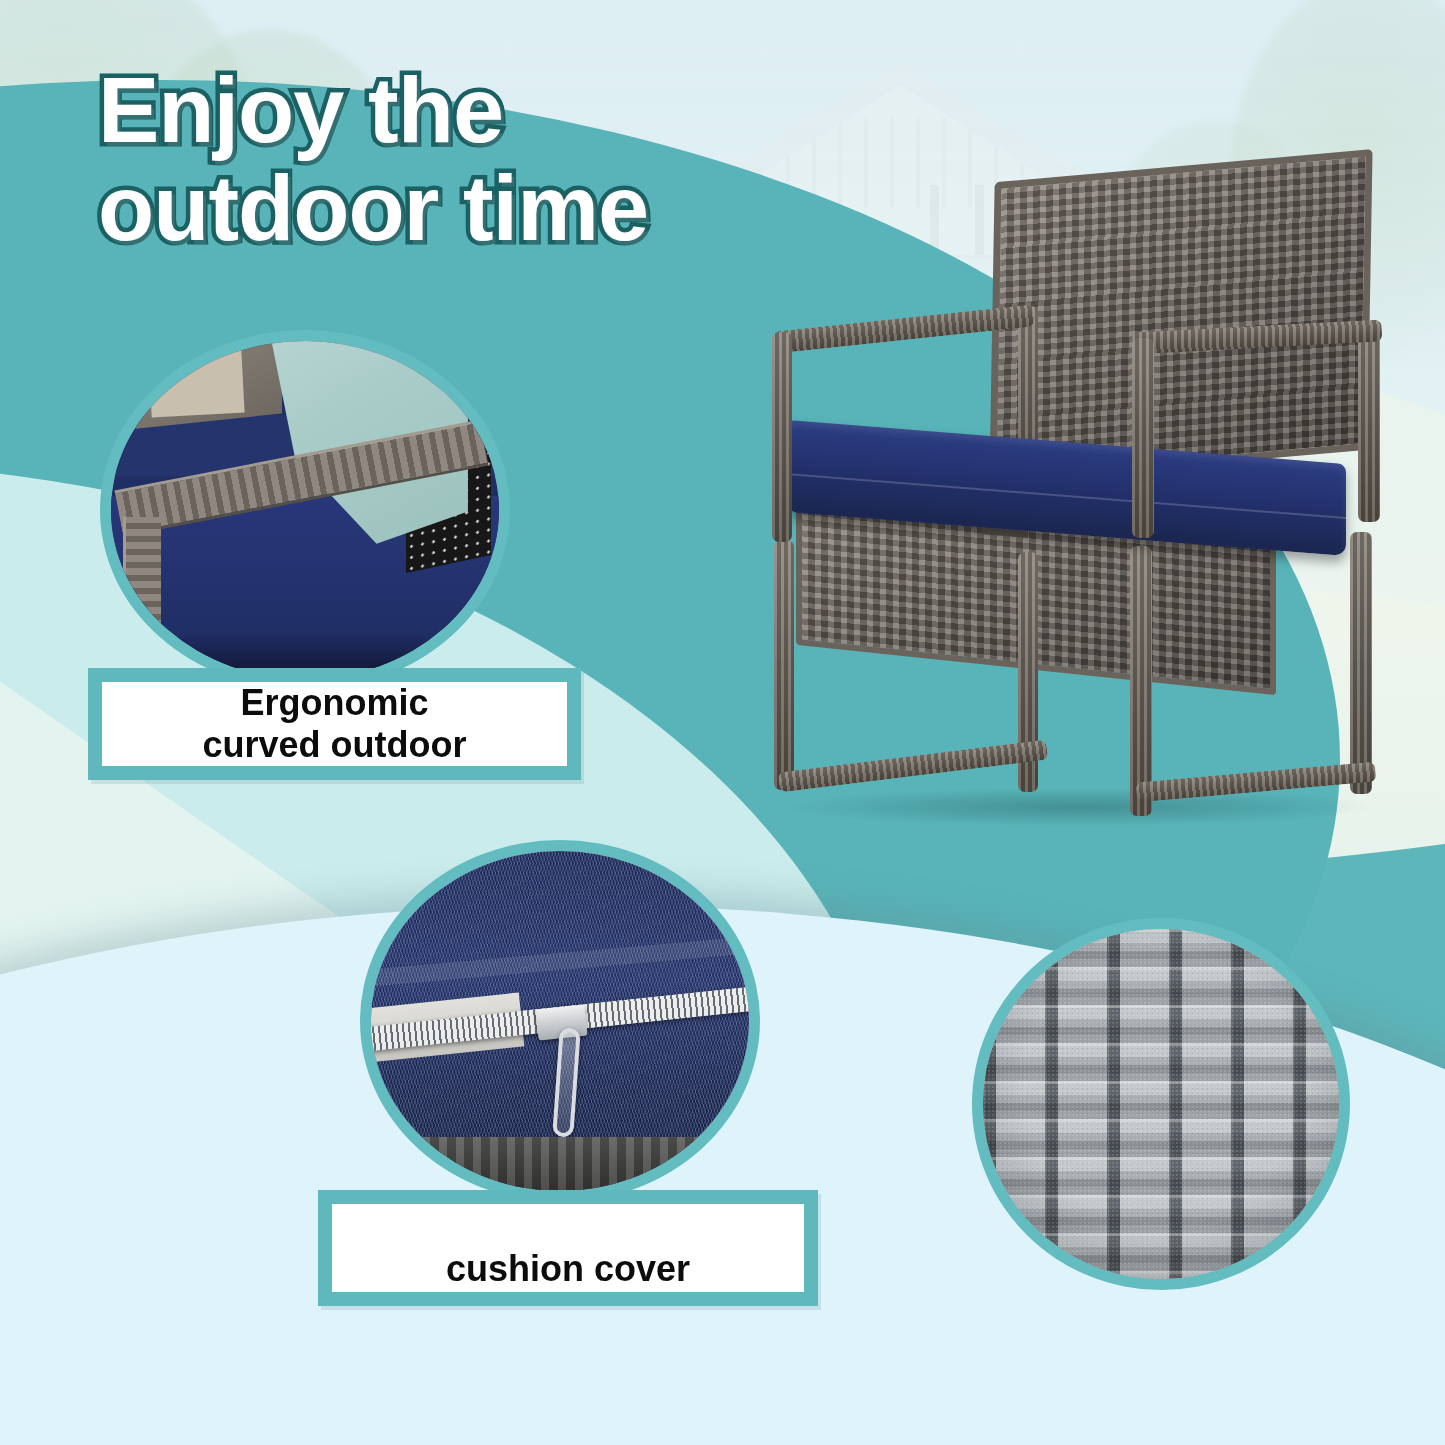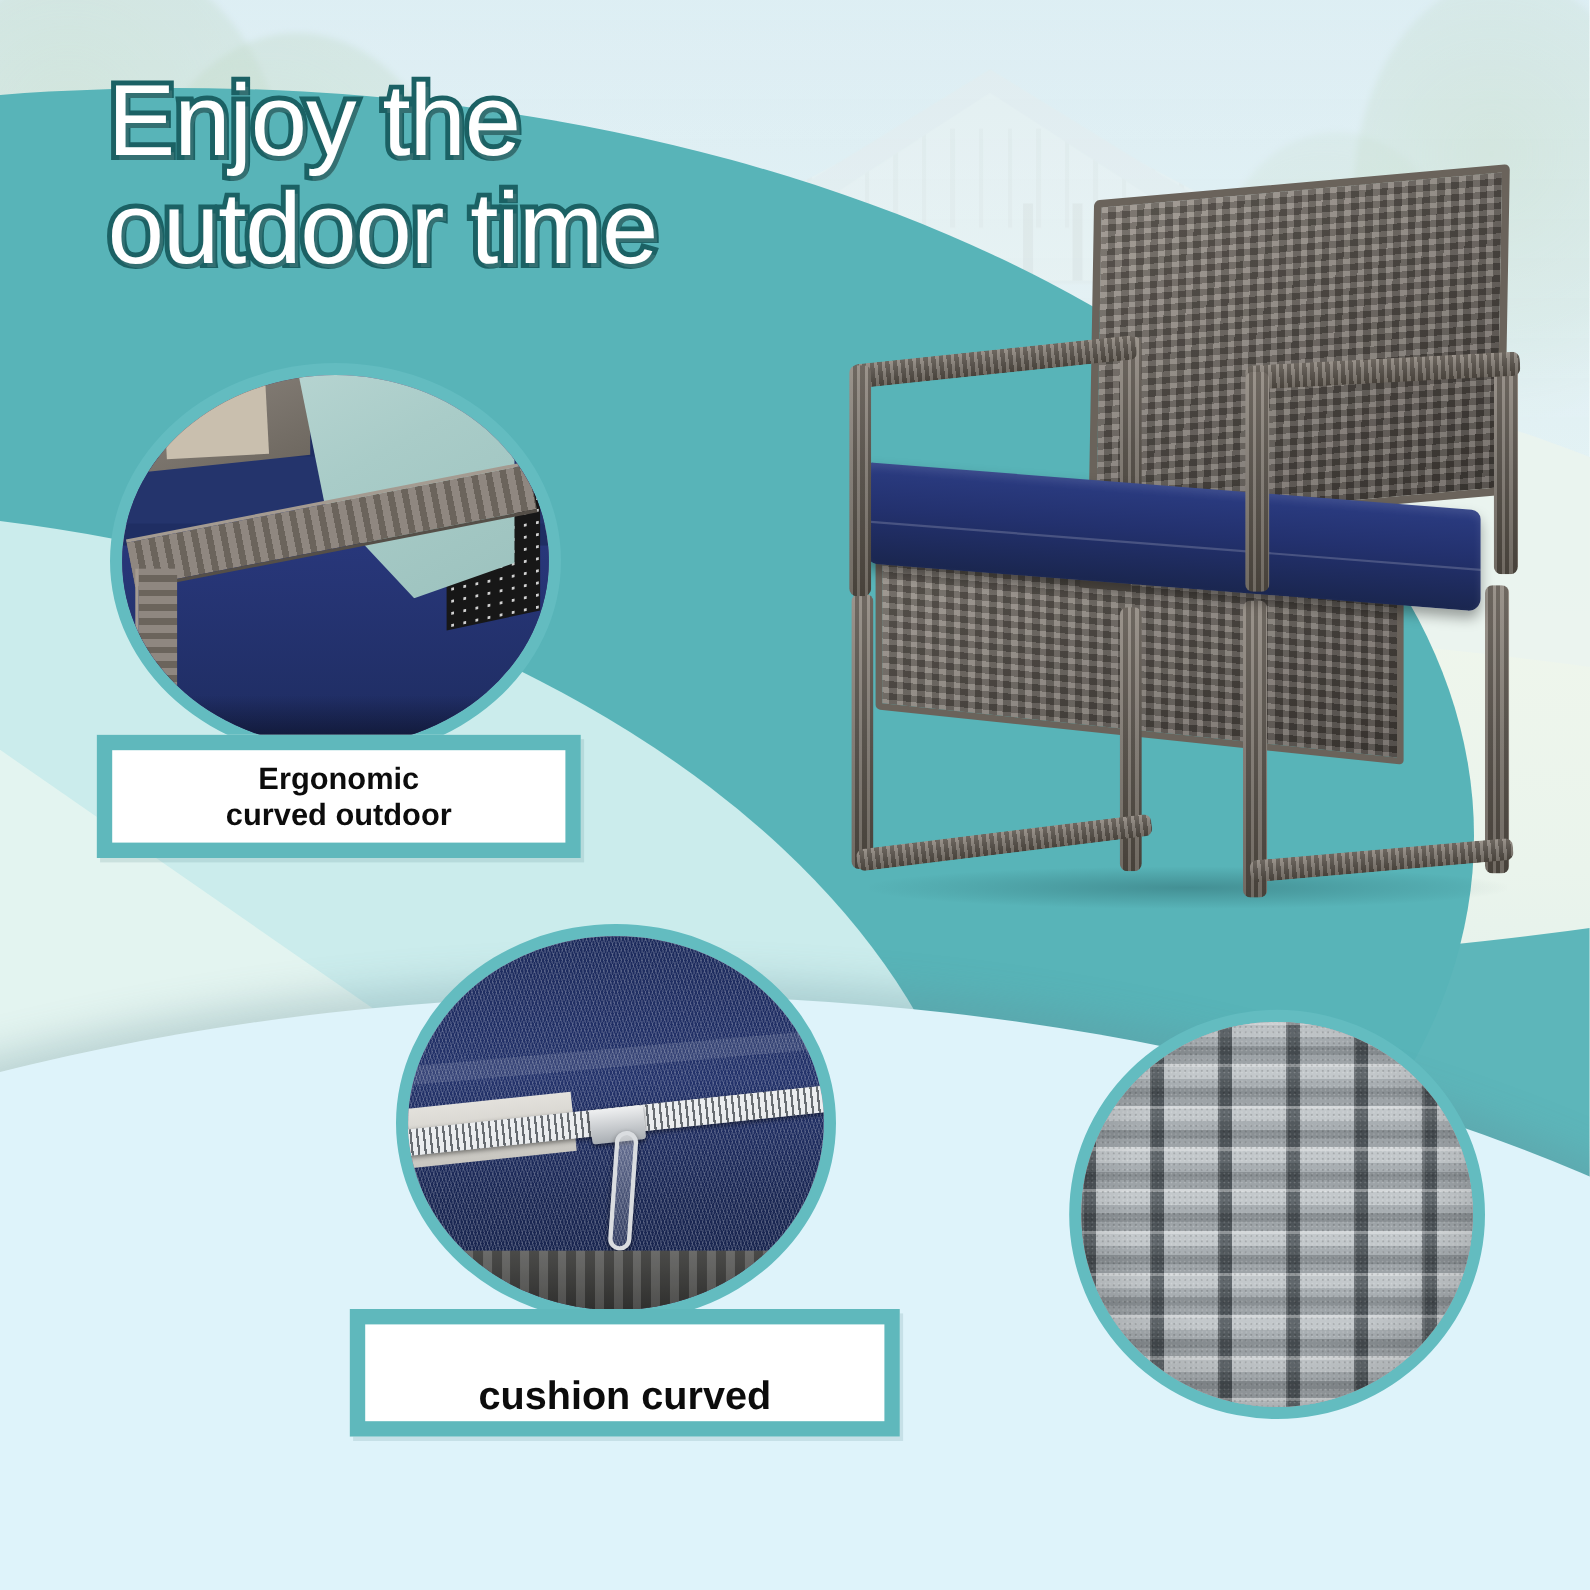--- a/index.html
+++ b/index.html
@@ -144,21 +144,21 @@
   .wedge-mint-ml {
     position:absolute; left:-60px; top:640px; width:620px; height:430px;
     background:#E4F4F0;
     clip-path:polygon(0% 0%, 0% 100%, 100% 100%);
     opacity:.95;
   }
 
   
   .headline {
     position:absolute; left:98px; top:62px; width:760px;
-    font-size:92px; line-height:1.06; font-weight:400; letter-spacing:-1px;
+    font-size:92px; line-height:1.06; font-weight:700; letter-spacing:-1px;
     color:#ffffff;
     -webkit-text-stroke:9px #1B6164;
     paint-order:stroke fill;
     text-shadow:3px 4px 0 rgba(120,150,150,.28);
     z-index:40;
   }
   .headline .l2 { display:block; }
 
   
   .circle {
@@ -379,21 +379,21 @@
   .caption {
     position:absolute; z-index:45;
     background:#ffffff;
     border:14px solid #5FB8BC;
     display:flex; align-items:center; justify-content:center;
     text-align:center;
     font-weight:700; color:#0C0C0C;
     line-height:1.18;
     box-shadow:3px 4px 0 rgba(90,140,145,.18);
   }
-  #caption-armrest { left:88px;  top:668px;  width:440px; height:112px; font-size:28px; }
+  #caption-armrest { left:88px;  top:668px;  width:493px; height:112px; font-size:36px; }
   #caption-zipper  { left:318px; top:1190px; width:500px; height:116px; font-size:36px; }
   #caption-rattan  { left:952px; top:1276px; width:424px; height:120px; font-size:36px; }
 </style>
 </head>
 <body>
 
 <div id="poster">
 
   <div class="bg-photo">
     <div class="sky"></div>
@@ -516,18 +516,18 @@
   <div class="caption" id="caption-armrest">
     <div>
       <span>Ergonomic</span><br>
       <span>curved outdoor</span>
     </div>
   </div>
 
   <div class="caption" id="caption-zipper">
     <div>
       <br>
-      <span>cushion curved</span>
+      <span>cushion cover</span>
     </div>
   </div>
 
 
 </div>
 
 </body></html>

